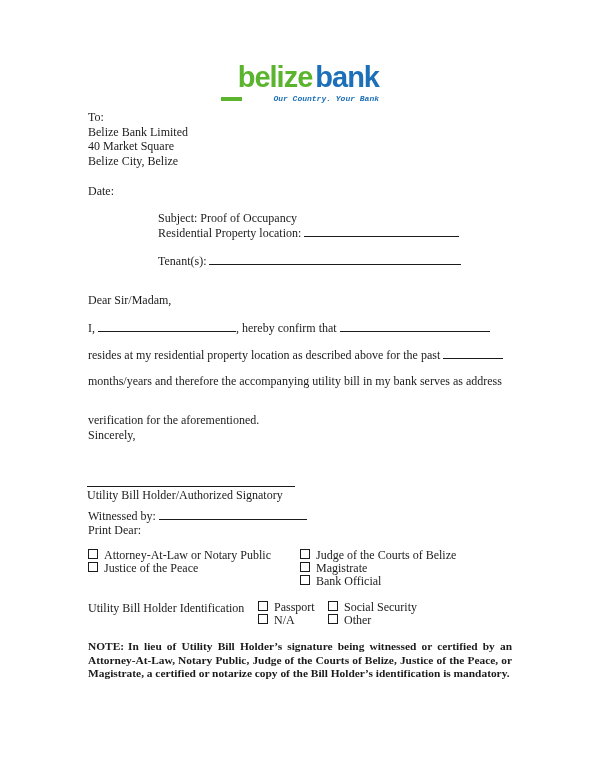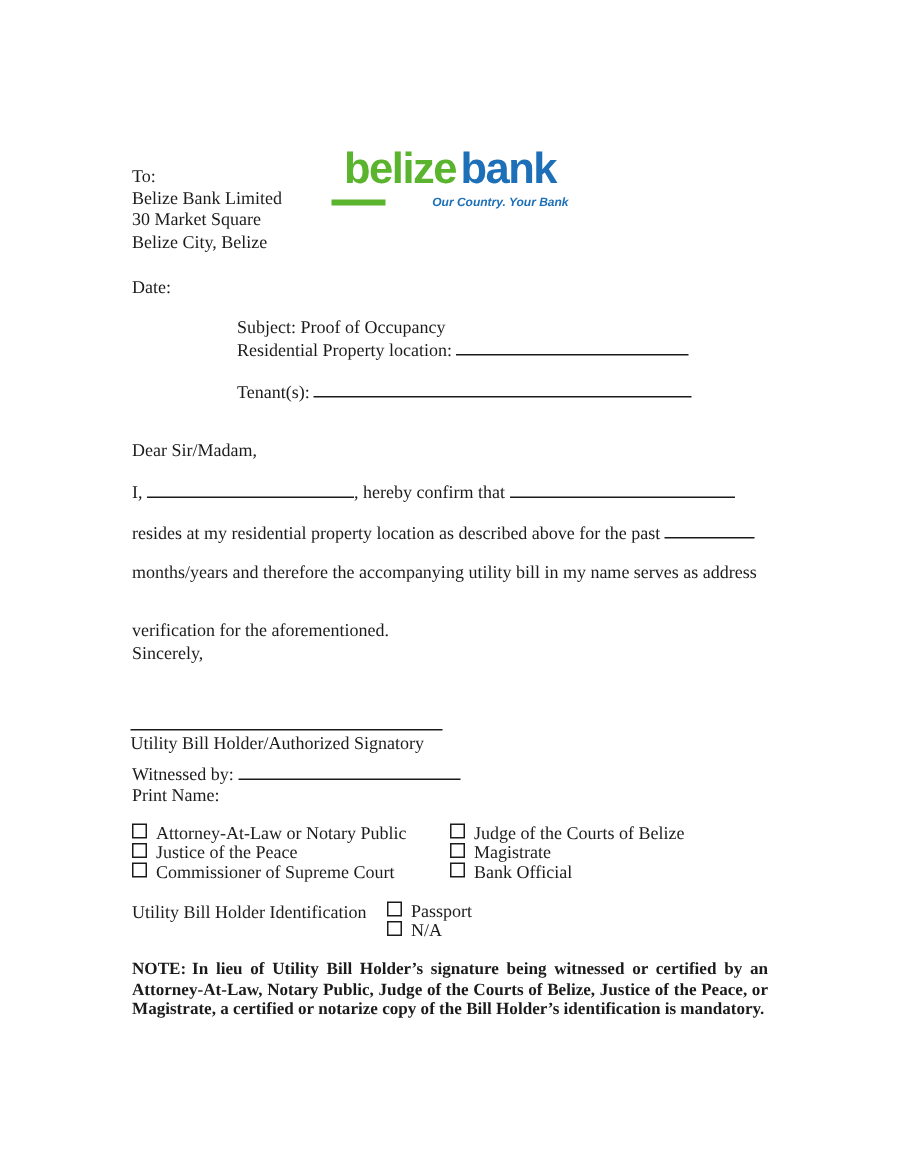--- a/index.html
+++ b/index.html
@@ -10,28 +10,28 @@
     font-family:"Liberation Serif", serif;
     font-size:12px;
     color:#1b1b1b;
     overflow:hidden;
   }
   
   .logo { position:absolute; top:63px; left:50%; transform:translateX(-50%); width:158px; }
   .logo-text {
     font-family:"Liberation Sans", sans-serif;
     font-weight:bold; font-size:29px; line-height:1; letter-spacing:-1px;
-    white-space:nowrap; text-align:center;margin-top:36px;
+    white-space:nowrap; text-align:right;
   }
   .lg-belize { color:#5bb42e; }
   .lg-bank   { color:#1d6fb8; margin-left:3px; }
   .logo-bottom { display:flex; align-items:center; gap:4px; margin-top:2px; }
   .logo-bar { flex:1 1 auto; height:4px; background:#5bb42e; }
   .logo-tagline {
-    font-family:Liberation Sans, sans-serif; font-style:italic; font-weight:bold;
+    font-family:Liberation Mono, monospace; font-style:italic; font-weight:bold;
     font-size:8px; color:#1d6fb8; white-space:nowrap;padding-left:27px;
   }
   
   .abs { position:absolute; }
   .blank {
     display:inline-block;
     border-bottom:1px solid #1b1b1b;
     height:11px;
     vertical-align:baseline;
   }
@@ -77,21 +77,21 @@
     </div>
     <div class="logo-bottom">
       <span class="logo-bar"></span>
       <span class="logo-tagline">Our Country. Your Bank</span>
     </div>
   </div>
 
   <div class="abs addr">
     <div>To:</div>
     <div>Belize Bank Limited</div>
-    <div>30 Market Square</div>
+    <div>40 Market Square</div>
     <div>Belize City, Belize</div>
   </div>
 
   <div class="abs date">Date:</div>
 
   <div class="abs subject-block">
     <div>Subject: Proof of Occupancy</div>
     <div>
       <span>Residential Property location:</span>
       <span class="blank" style="width:155px"></span>
@@ -107,54 +107,57 @@
   <div class="abs confirm">
     <span>I,</span>
     <span class="blank" style="width:138px"></span><span>, hereby confirm that</span>
     <span class="blank" style="width:150px"></span>
   </div>
 
   <div class="abs bodyline2">
     <span>resides at my residential property location as described above for the past</span>
     <span class="blank" style="width:60px"></span>
   </div>
-  <div class="abs bodyline3">months/years and therefore the accompanying utility bill in my name serves as address</div>
+  <div class="abs bodyline3">months/years and therefore the accompanying utility bill in my bank serves as address</div>
   <div class="abs bodyline4">verification for the aforementioned.</div>
 
   <div class="abs closing">Sincerely,</div>
 
   <div class="abs signature">
     <div class="sigline"></div>
     <div>Utility Bill Holder/Authorized Signatory</div>
   </div>
 
   <div class="abs witness">
     <div>
       <span>Witnessed by:</span>
       <span class="blank" style="width:148px"></span>
     </div>
-    <div>Print Name:</div>
+    <div>Print Dear:</div>
   </div>
 
   <div class="abs opts-left">
     <div><span class="cb"></span><span>Attorney-At-Law or Notary Public</span></div>
     <div><span class="cb"></span><span>Justice of the Peace</span></div>
-    <div><span class="cb"></span><span>Commissioner of Supreme Court</span></div>
   </div>
   <div class="abs opts-right">
     <div><span class="cb"></span><span>Judge of the Courts of Belize</span></div>
     <div><span class="cb"></span><span>Magistrate</span></div>
     <div><span class="cb"></span><span>Bank Official</span></div>
   </div>
 
   <div class="abs ident">
     <div class="ident-label">Utility Bill Holder Identification</div>
     <div class="ident-col1">
       <div><span class="cb"></span><span>Passport</span></div>
       <div><span class="cb"></span><span>N/A</span></div>
     </div>
+    <div class="ident-col2">
+      <div><span class="cb"></span><span>Social Security</span></div>
+      <div><span class="cb"></span><span>Other</span></div>
+    </div>
   </div>
 
   <div class="abs note">
     <span class="note-label">NOTE:</span><span>In lieu of Utility Bill Holder’s signature being witnessed or certified by an Attorney-At-Law, Notary Public, Judge of the Courts of Belize, Justice of the Peace, or Magistrate, a certified or notarize copy of the Bill Holder’s identification is mandatory.</span>
   </div>
 
 </div>
 
 </body></html>

